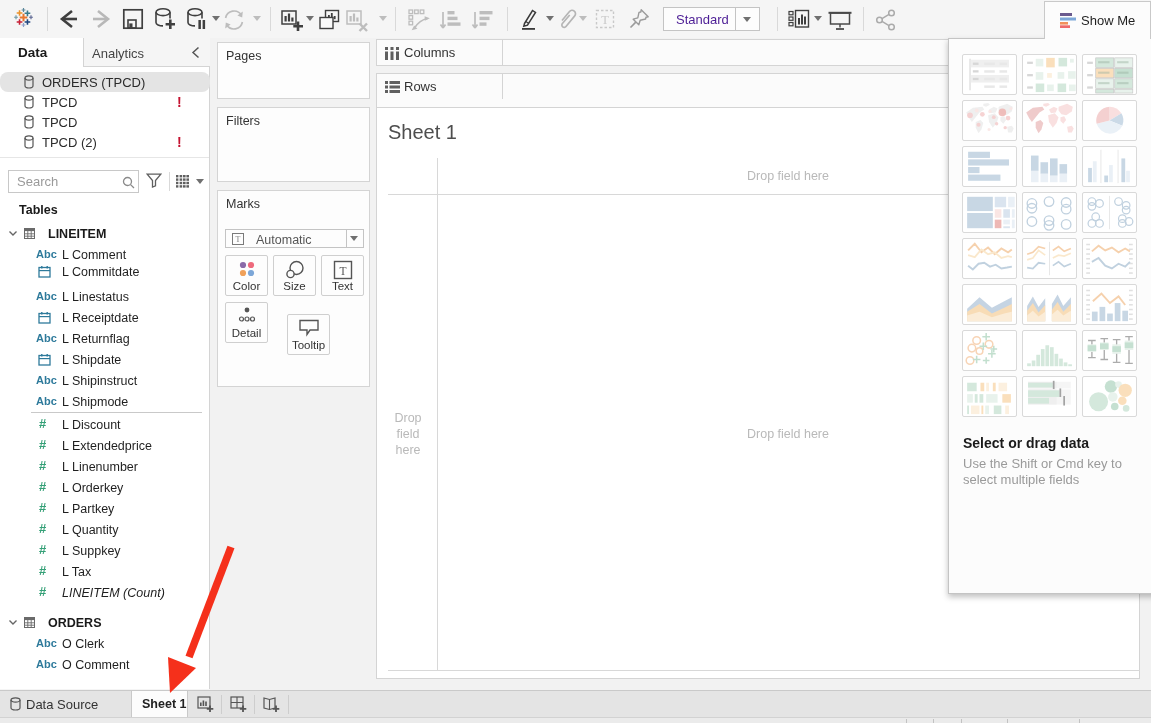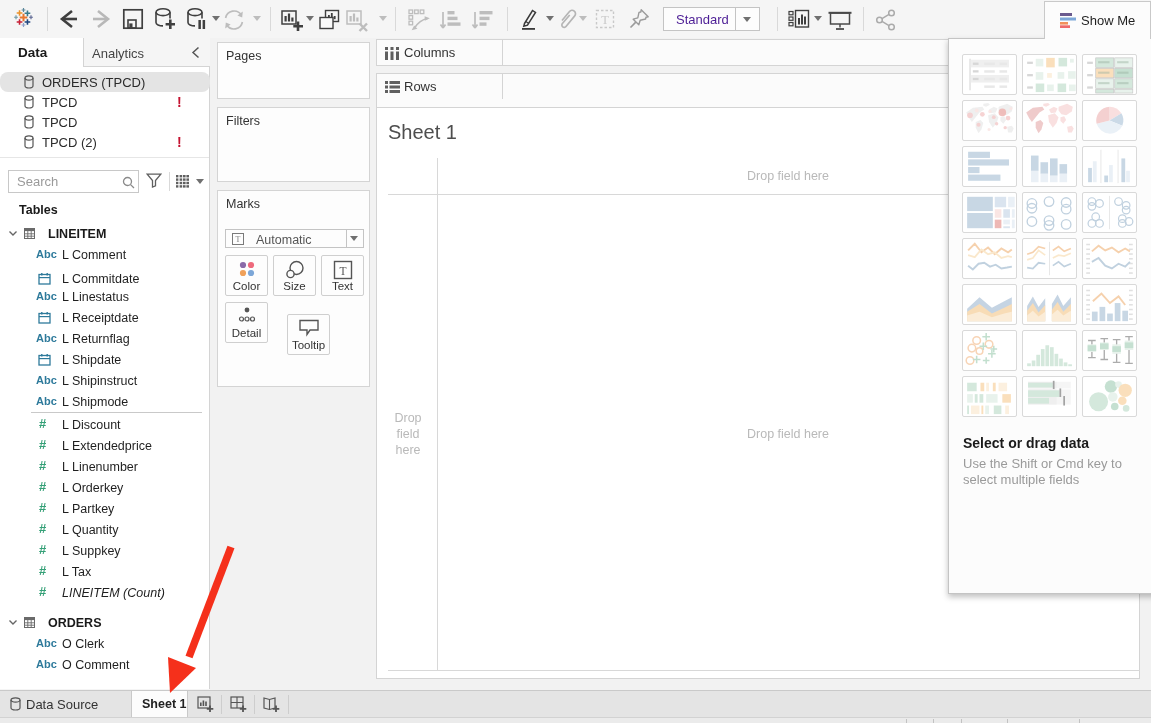--- a/index.html
+++ b/index.html
@@ -328,21 +328,21 @@
           <rect x="0.5" y="0.5" width="10" height="2.6" fill="#6a6a6a"></rect>
           <path d="M0.5 5.8 H10.5 M0.5 8.2 H10.5 M3.8 3 V10.5 M7.2 3 V10.5" stroke="#6a6a6a" stroke-width="0.9"></path>
         </svg>
       </div>
       <span class="nm" style="">LINEITEM</span>
     </div>
 <div class="frow" style="top:206px;">
       <span class="abcic">Abc</span>
       <span class="nm" style="">L Comment</span>
     </div>
-<div class="frow" style="top:230px;">
+<div class="frow" style="top:223px;">
       <div class="abs" style="left:38px;top:4px;">
         <svg width="13" height="13" viewBox="0 0 13 13" style="">
           <rect x="1" y="2.5" width="11" height="9.5" fill="none" stroke="#2e7a9b" stroke-width="1.3"></rect>
           <path d="M1 5.6 H12" stroke="#2e7a9b" stroke-width="1.2"></path>
           <path d="M3.8 1 V3.6 M9.2 1 V3.6" stroke="#2e7a9b" stroke-width="1.4"></path>
         </svg>
       </div>
       <span class="nm" style="">L Commitdate</span>
     </div>
 <div class="frow" style="top:248px;">

